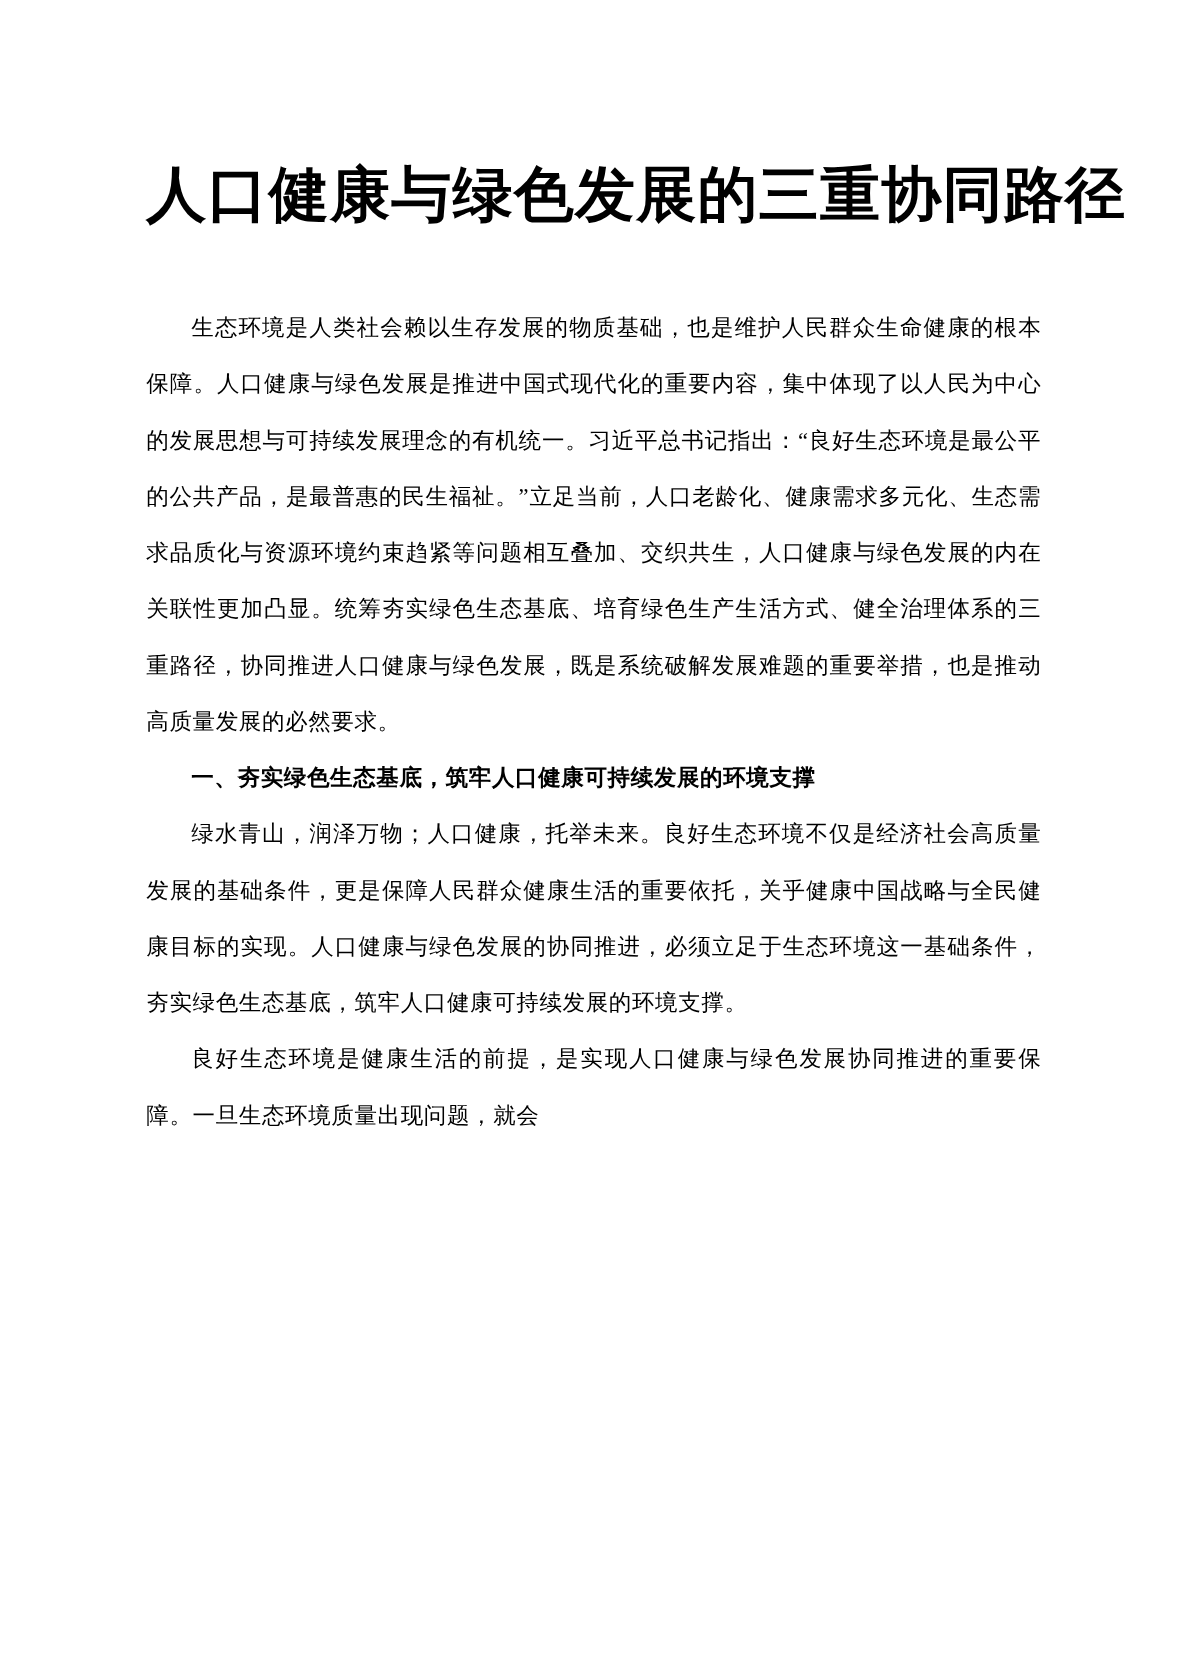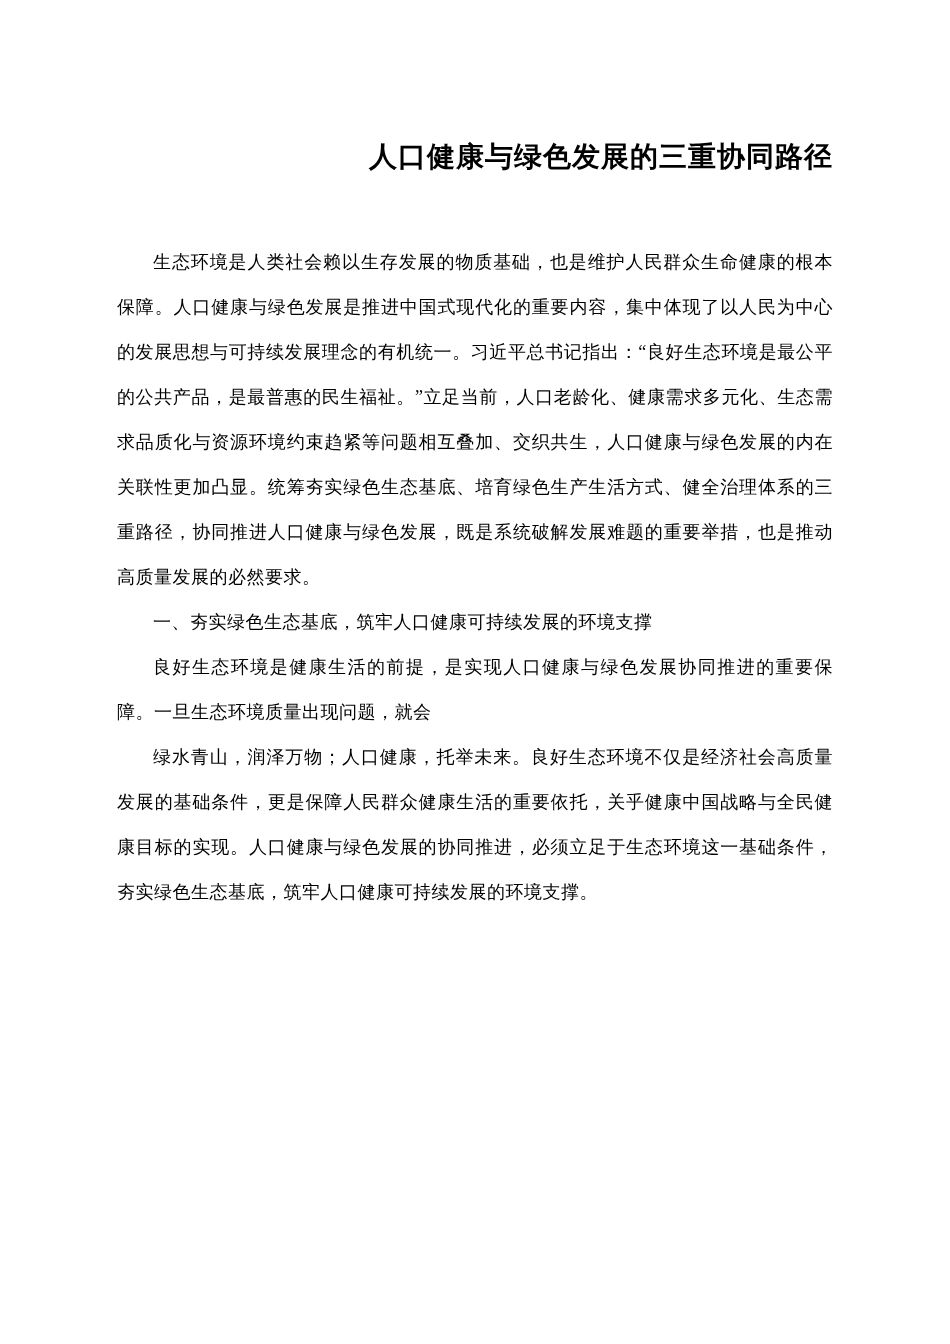--- a/index.html
+++ b/index.html
@@ -18,45 +18,45 @@
     width: 950px;
     height: 1344px;
     overflow: hidden;
     padding: 130px 117px 0 117px;
     background: #ffffff;
   }
   .doc-title {
     margin: 0 0 56px 0;
     font-family: "Liberation Serif", "DejaVu Serif", serif;
     font-weight: bold;
-    font-size: 28px;
+    font-size: 48px;
     line-height: 54px;
     letter-spacing: 1px;
-    text-align: right;
+    text-align: center;
     white-space: nowrap;
   }
   .doc-body p {
     margin: 0;
     font-size: 18px;
     line-height: 45px;
     letter-spacing: 0.5px;
     text-align: justify;
     text-indent: 2em;
     word-break: break-all;
   }
   .doc-body p.heading {
     font-family: "Liberation Sans", "DejaVu Sans", sans-serif;
-    font-weight: normal;
+    font-weight: bold;
     letter-spacing: 0.5px;
   }
 </style>
 </head>
 <body>
 
 <div class="page">
   <h1 class="doc-title">人口健康与绿色发展的三重协同路径</h1>
   <div class="doc-body" id="doc-body">
       <p class="paragraph">生态环境是人类社会赖以生存发展的物质基础，也是维护人民群众生命健康的根本保障。人口健康与绿色发展是推进中国式现代化的重要内容，集中体现了以人民为中心的发展思想与可持续发展理念的有机统一。习近平总书记指出：“良好生态环境是最公平的公共产品，是最普惠的民生福祉。”立足当前，人口老龄化、健康需求多元化、生态需求品质化与资源环境约束趋紧等问题相互叠加、交织共生，人口健康与绿色发展的内在关联性更加凸显。统筹夯实绿色生态基底、培育绿色生产生活方式、健全治理体系的三重路径，协同推进人口健康与绿色发展，既是系统破解发展难题的重要举措，也是推动高质量发展的必然要求。</p>
       <p class="heading">一、夯实绿色生态基底，筑牢人口健康可持续发展的环境支撑</p>
+      <p class="paragraph">绿水青山，润泽万物；人口健康，托举未来。良好生态环境不仅是经济社会高质量发展的基础条件，更是保障人民群众健康生活的重要依托，关乎健康中国战略与全民健康目标的实现。人口健康与绿色发展的协同推进，必须立足于生态环境这一基础条件，夯实绿色生态基底，筑牢人口健康可持续发展的环境支撑。</p>
       <p class="paragraph">良好生态环境是健康生活的前提，是实现人口健康与绿色发展协同推进的重要保障。一旦生态环境质量出现问题，就会</p>
-      <p class="paragraph">绿水青山，润泽万物；人口健康，托举未来。良好生态环境不仅是经济社会高质量发展的基础条件，更是保障人民群众健康生活的重要依托，关乎健康中国战略与全民健康目标的实现。人口健康与绿色发展的协同推进，必须立足于生态环境这一基础条件，夯实绿色生态基底，筑牢人口健康可持续发展的环境支撑。</p>
     </div>
 </div>
 
 </body></html>

